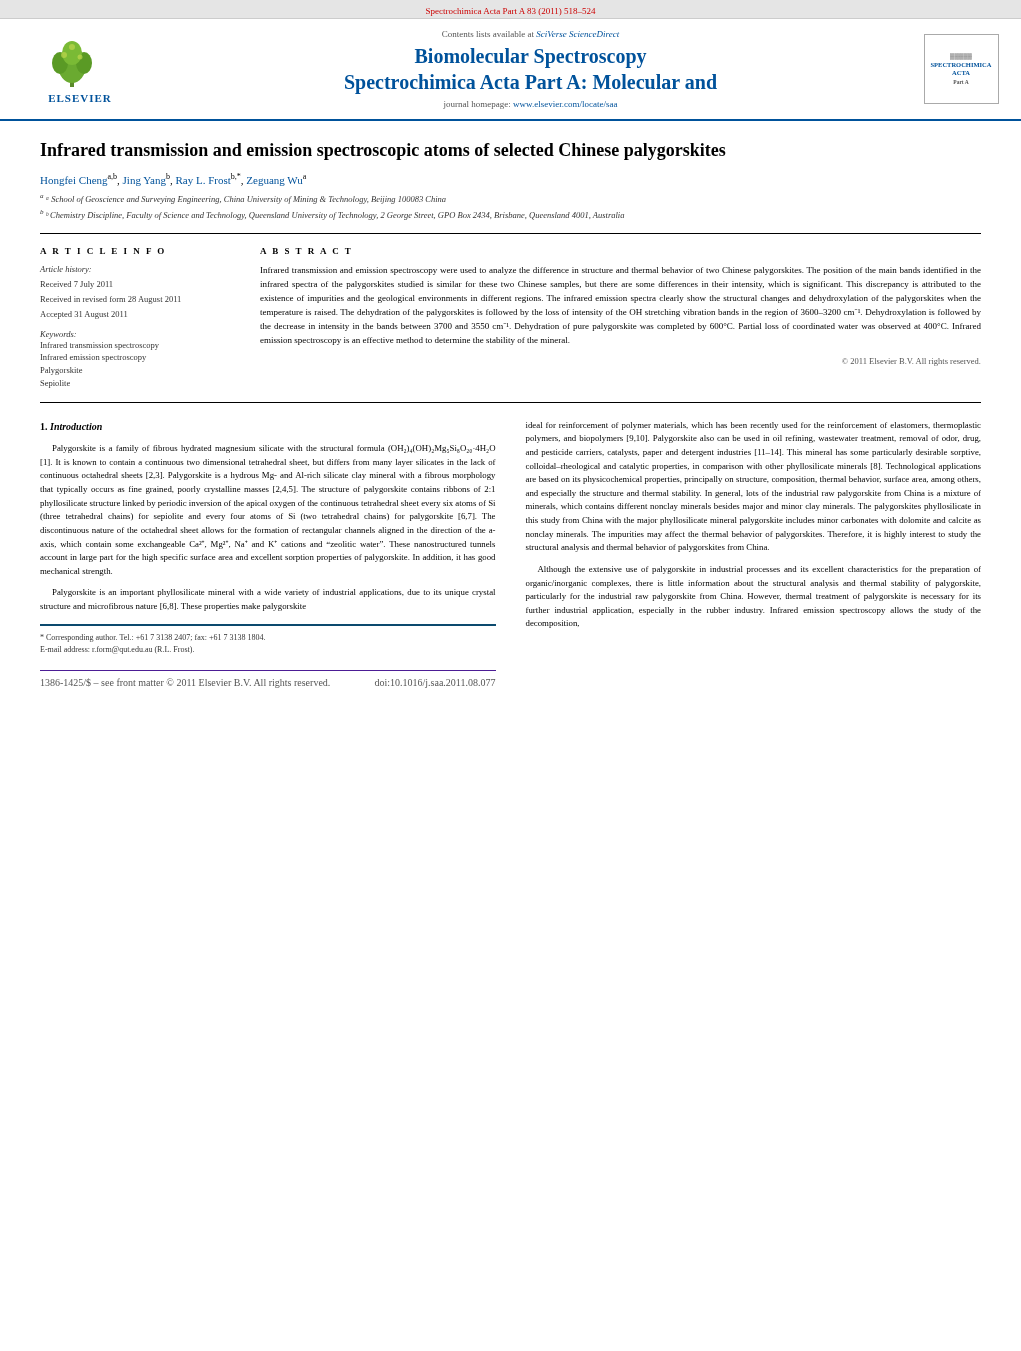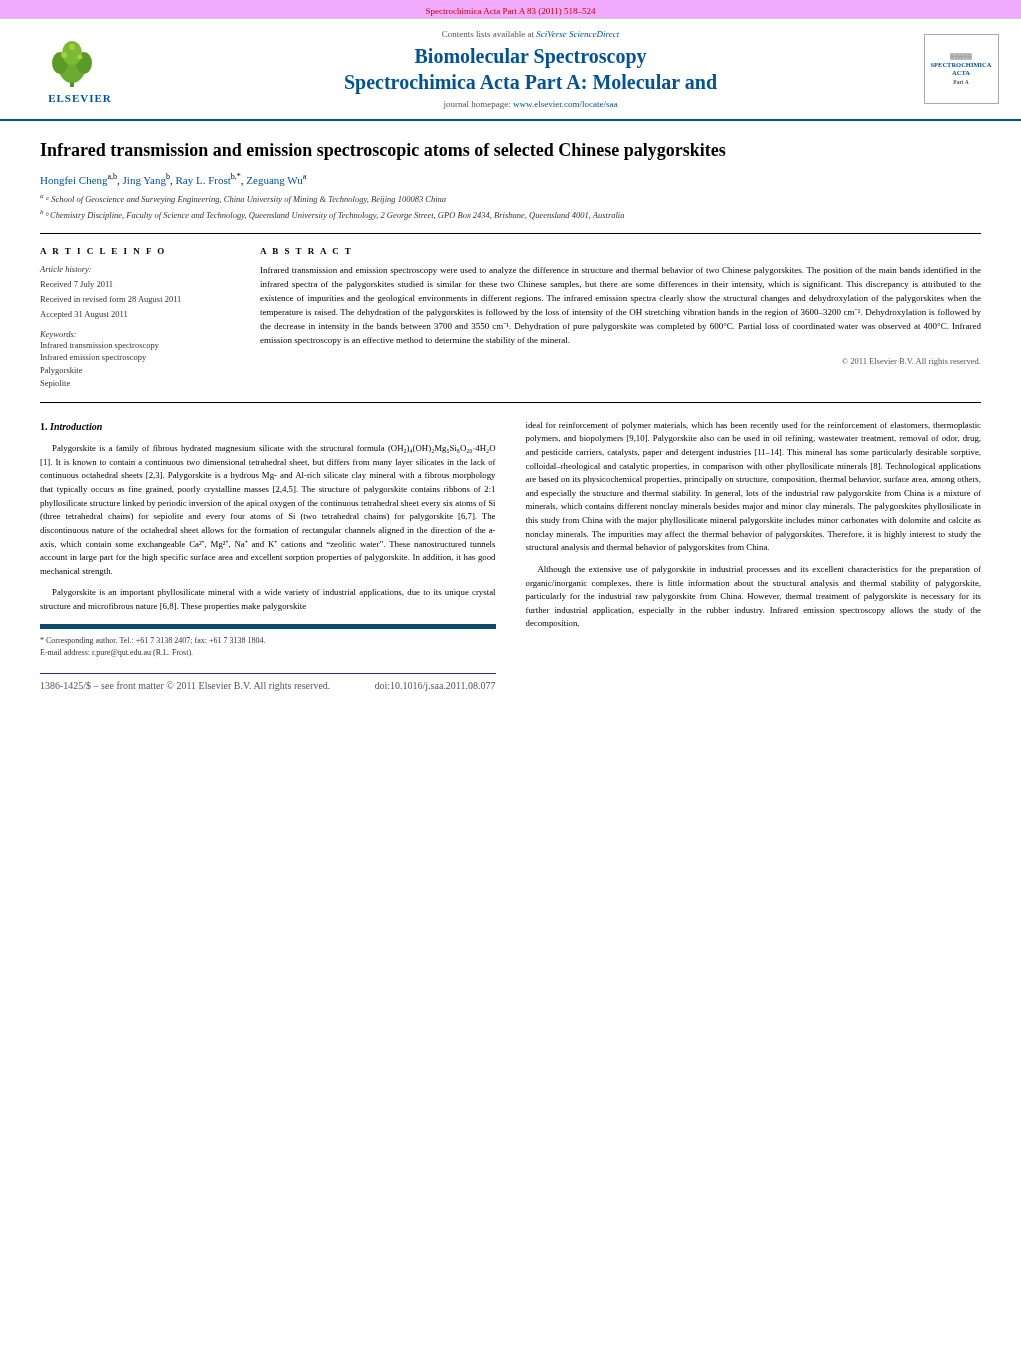--- a/index.html
+++ b/index.html
@@ -7,21 +7,21 @@
       background: #fff;
       font-family: 'Times New Roman', Times, serif;
       font-size: 10px;
       color: #000;
       width: 1021px;
       min-height: 1351px;
     }
 
     
     .top-banner {
-      background: #f0abfc;
+      background: #e5e5e5;
       text-align: center;
       padding: 6px 0 2px;
       font-size: 9px;
       color: #c00;
       border-bottom: 1px solid #ccc;
     }
 
     
     .journal-header {
       display: flex;
@@ -233,21 +233,21 @@
       font-size: 10px;
       font-weight: bold;
       color: #000;
       margin-bottom: 6px;
       text-indent: 0 !important;
     }
 
     
     .footnote-area {
       margin-top: 10px;
-      border-top: 5px solid #0c4a6e;
+      border-top: 2px solid #0c4a6e;
       padding-top: 6px;
       font-size: 8px;
       color: #333;
       line-height: 1.5;
     }
 
     
     .bottom-bar {
       margin-top: 14px;
       border-top: 1px solid #4c1d95;
@@ -359,21 +359,21 @@
   <div class="body-two-col">
 
     <div class="body-col">
       <p class="section-title"><span>1. </span><span style="font-style: italic;">Introduction</span></p>
       <p>Palygorskite is a family of fibrous hydrated magnesium silicate with the structural formula (OH₂)₄(OH)₂Mg₅Si₈O₂₀·4H₂O [1]. It is known to contain a continuous two dimensional tetrahedral sheet, but differs from many layer silicates in the lack of continuous octahedral sheets [2,3]. Palygorskite is a hydrous Mg- and Al-rich silicate clay mineral with a fibrous morphology that typically occurs as fine grained, poorly crystalline masses [2,4,5]. The structure of palygorskite contains ribbons of 2:1 phyllosilicate structure linked by periodic inversion of the apical oxygen of the continuous tetrahedral sheet every six atoms of Si (three tetrahedral chains) for sepiolite and every four atoms of Si (two tetrahedral chains) for palygorskite [6,7]. The discontinuous nature of the octahedral sheet allows for the formation of rectangular channels aligned in the direction of the a-axis, which contain some exchangeable Ca²⁺, Mg²⁺, Na⁺ and K⁺ cations and “zeolitic water”. These nanostructured tunnels account in large part for the high specific surface area and excellent sorption properties of palygorskite. In addition, it has good mechanical strength.</p>
       <p>Palygorskite is an important phyllosilicate mineral with a wide variety of industrial applications, due to its unique crystal structure and microfibrous nature [6,8]. These properties make palygorskite</p>
 
       <div class="footnote-area">
         <div>* Corresponding author. Tel.: +61 7 3138 2407; fax: +61 7 3138 1804.</div>
         <div>
-          <span>E-mail address: r.pure@qut.edu.au (R.L. Frost).</span>
+          <span>E-mail address: r.form@qut.edu.au (R.L. Frost).</span>
         </div>
       </div>
 
       <div class="bottom-bar">
         <span>1386-1425/$ – see front matter © 2011 Elsevier B.V. All rights reserved.</span>
         <span>doi:10.1016/j.saa.2011.08.077</span>
       </div>
     </div>
 
     <div class="body-col">

